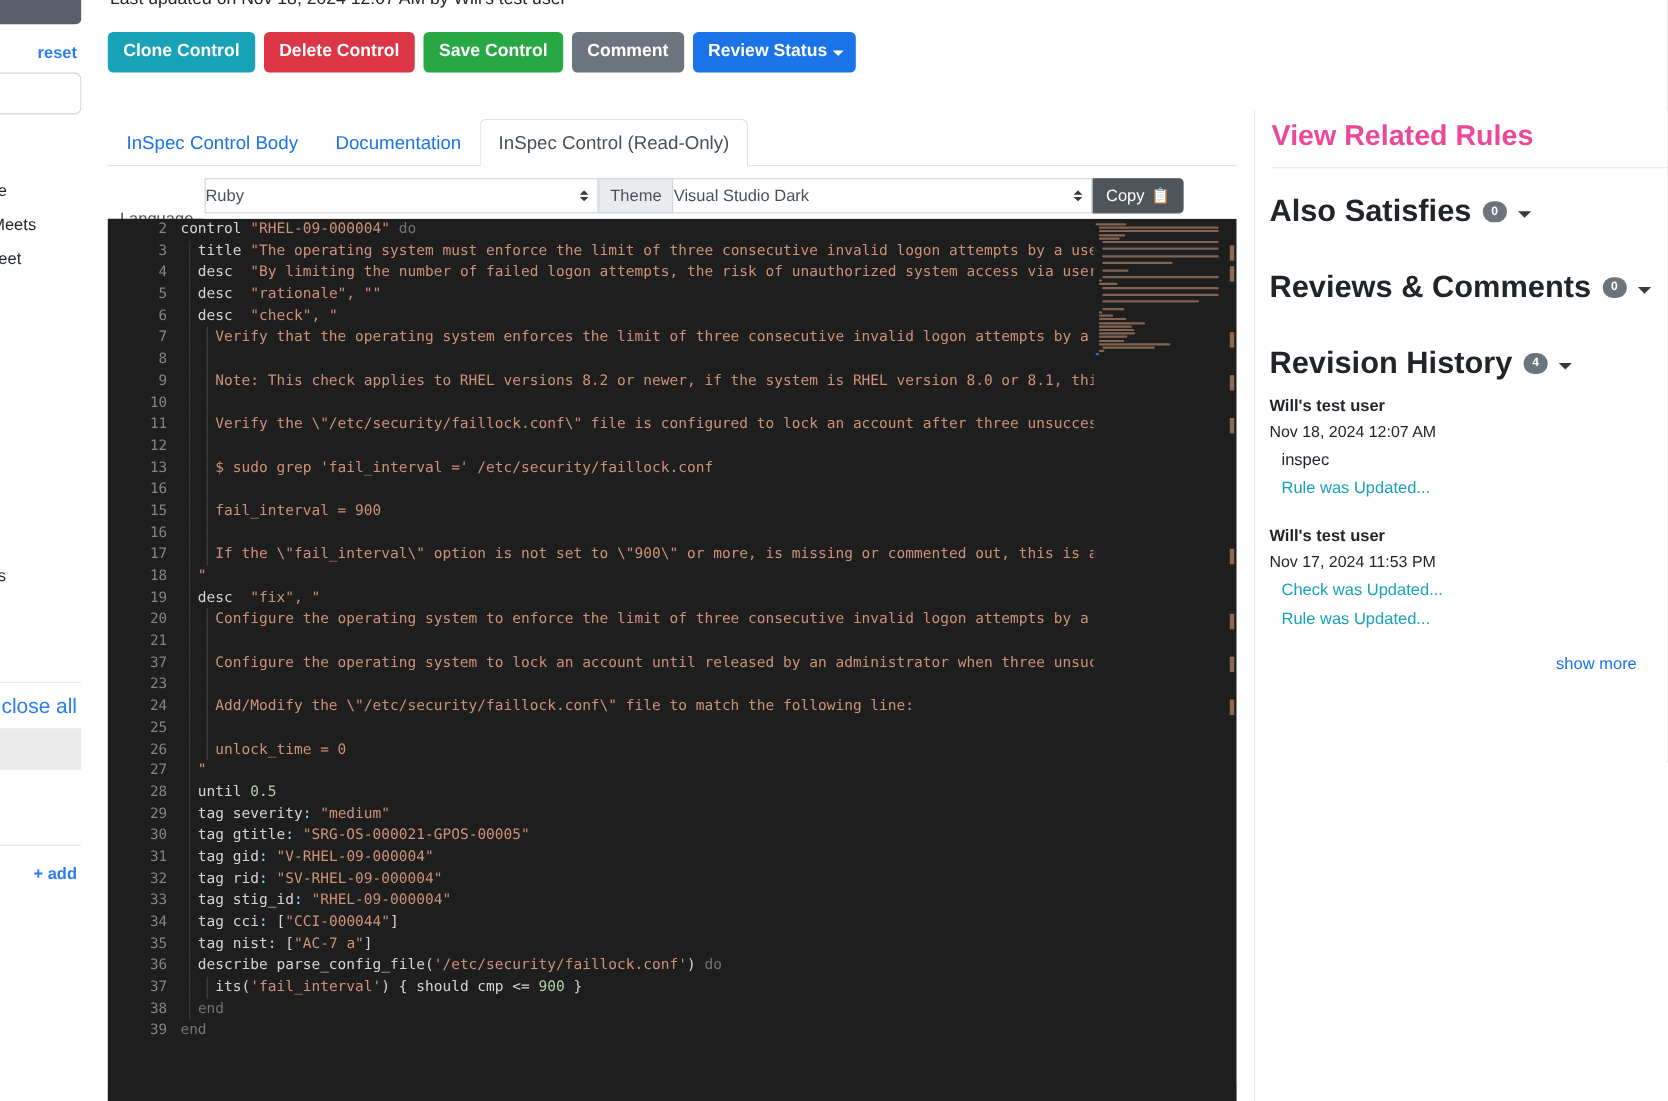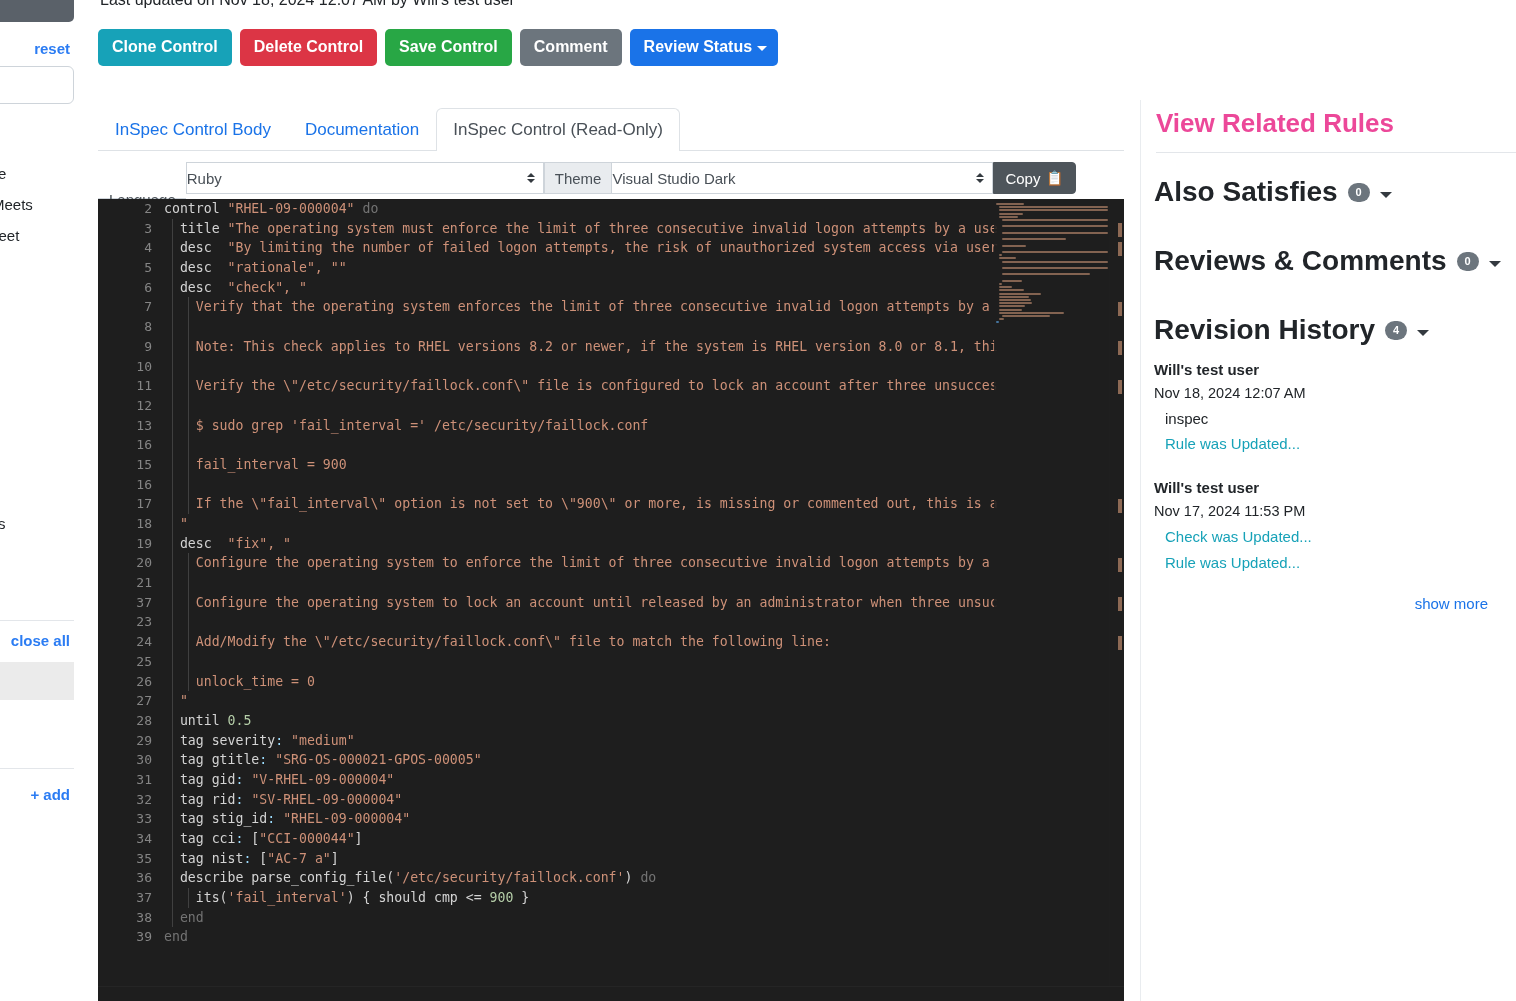--- a/index.html
+++ b/index.html
@@ -30,21 +30,21 @@
   .lp-inputbox {
     position: absolute; left: -60px; top: 66px; width: 134px; height: 38px;
     border: 1px solid #ced4da; border-radius: 6px; background: #fff;
   }
   .lp-text { position: absolute; color: #212529; font-size: 15px; white-space: nowrap; }
   .lp-t1 { left: -2px; top: 165px; }
   .lp-t2 { left: -8px; top: 196px; }
   .lp-t3 { left: -14px; top: 227px; }
   .lp-t4 { left: -2px; top: 515px; }
   .lp-divider1 { position: absolute; left: -60px; top: 620px; width: 134px; height: 1px; background: #e3e6ea; }
-  .lp-closeall { position: absolute; right: 4px; top: 632px; color: #2b7cf3; font-size: 15px; font-weight: 700; }
+  .lp-closeall { position: absolute; right: 4px; top: 632px; color: #2b7cf3; font-size: 19px; font-weight: 400; }
   .lp-graybar { position: absolute; left: -60px; top: 662px; width: 134px; height: 38px; background: #ebebeb; }
   .lp-divider2 { position: absolute; left: -60px; top: 768px; width: 134px; height: 1px; background: #e3e6ea; }
   .lp-add { position: absolute; right: 4px; top: 786px; color: #2b7cf3; font-size: 15px; font-weight: 600; }
 
   
   .last-updated {
     position: absolute; left: 100px; top: -9px;
     font-size: 16px; color: #212529; white-space: nowrap;
   }
   .btn-row { position: absolute; left: 98px; top: 29px; display: flex; gap: 8px; }

